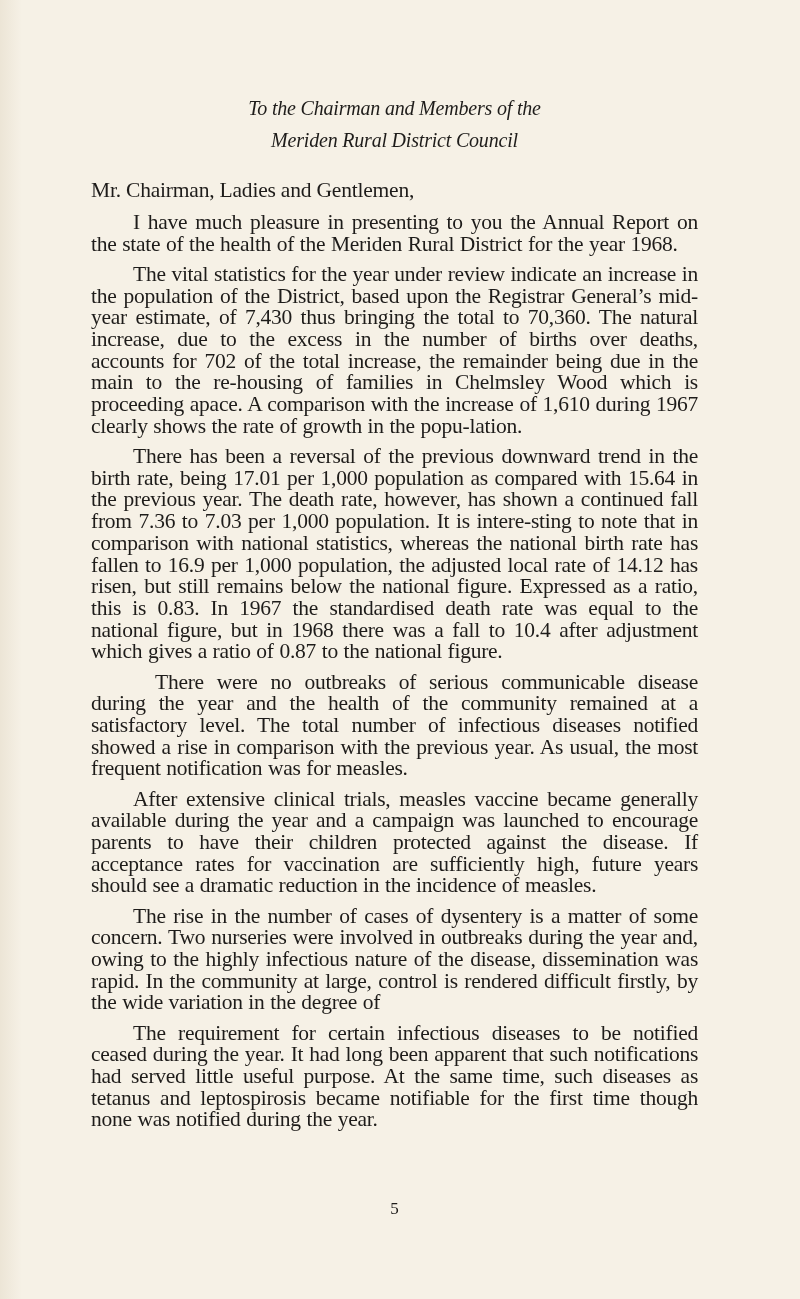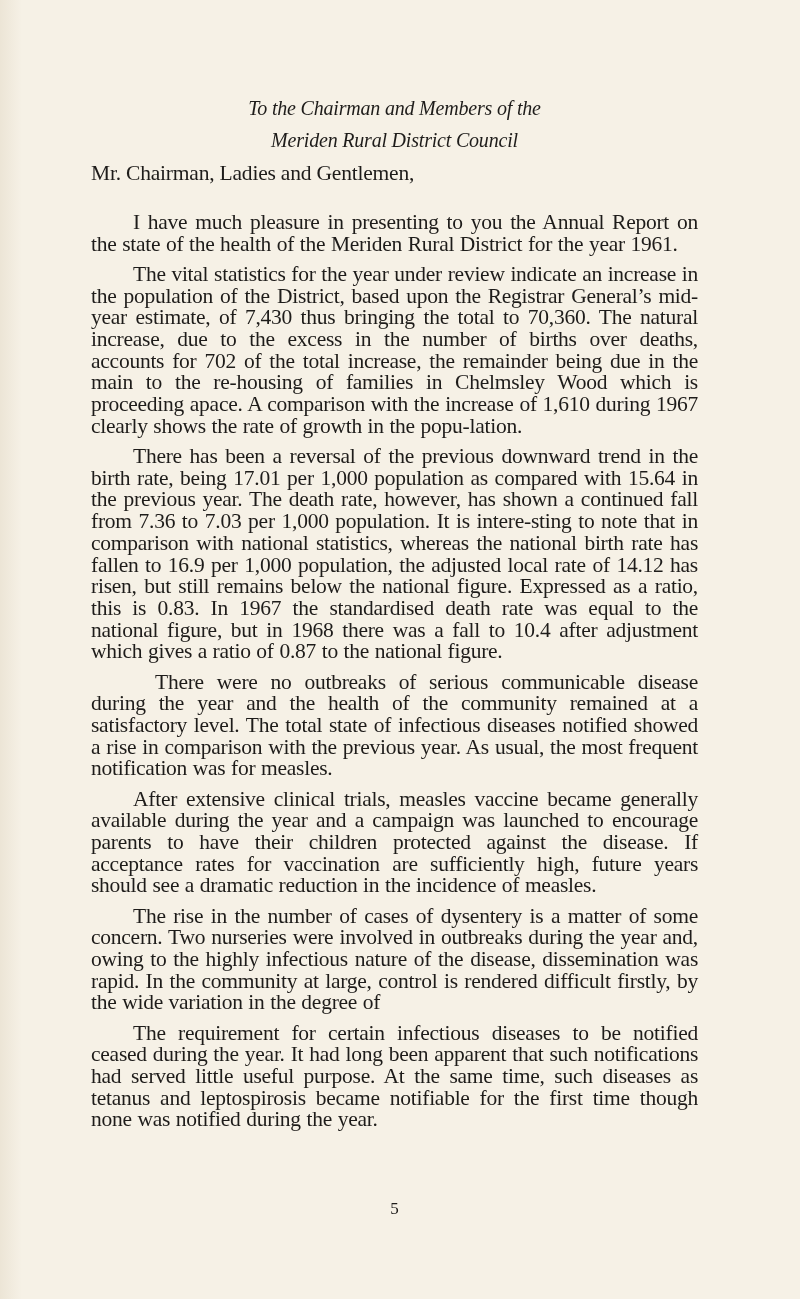--- a/index.html
+++ b/index.html
@@ -33,21 +33,21 @@
       left: 0;
       width: 607px;
       text-align: center;
       font-style: italic;
       font-size: 20px;
       line-height: 32px;
       letter-spacing: -0.2px;
     }
     .greeting {
       position: absolute;
-      top: 158px;
+      top: 175px;
       left: 0;
       font-size: 21.5px;
       line-height: 30px;
       letter-spacing: -0.2px;
     }
     .body-text {
       position: absolute;
       top: 212px;
       left: 0;
       width: 607px;
@@ -78,23 +78,23 @@
 
 <div class="page">
   <div class="salutation-block">
     <div>To the Chairman and Members of the</div>
     <div>Meriden Rural District Council</div>
   </div>
 
   <div class="greeting">Mr. Chairman, Ladies and Gentlemen,</div>
 
   <div class="body-text">
-    <p class="para">I have much pleasure in presenting to you the Annual Report on the state of the health of the Meriden Rural District for the year 1961.</p>
+    <p class="para">I have much pleasure in presenting to you the Annual Report on the state of the health of the Meriden Rural District for the year 1968.</p>
     <p class="para">The vital statistics for the year under review indicate an increase in the population of the District, based upon the Registrar General’s mid-year estimate, of 7,430 thus bringing the total to 70,360.  The natural increase, due to the excess in the number of births over deaths, accounts for 702 of the total increase, the remainder being due in the main to the re-housing of families in Chelmsley Wood which is proceeding apace. A comparison with the increase of 1,610 during 1967 clearly shows the rate of growth in the popu-lation.</p>
     <p class="para">There has been a reversal of the previous downward trend in the birth rate, being 17.01 per 1,000 population as compared with 15.64 in the previous year.  The death rate, however, has shown a continued fall from 7.36 to 7.03 per 1,000 population.  It is intere-sting to note that in comparison with national statistics, whereas the national birth rate has fallen to 16.9 per 1,000 population, the adjusted local rate of 14.12 has risen, but still remains below the national figure.  Expressed as a ratio, this is 0.83.  In 1967 the standardised death rate was equal to the national figure, but in 1968 there was a fall to 10.4 after adjustment which gives a ratio of 0.87 to the national figure.</p>
-    <p class="para wide-indent">There were no outbreaks of serious communicable disease during the year and the health of the community remained at a satisfactory level.  The total state of infectious diseases notified showed a rise in comparison with the previous year.  As usual, the most frequent notification was for measles.</p>
+    <p class="para wide-indent">There were no outbreaks of serious communicable disease during the year and the health of the community remained at a satisfactory level.  The total number of infectious diseases notified showed a rise in comparison with the previous year.  As usual, the most frequent notification was for measles.</p>
     <p class="para">After extensive clinical trials, measles vaccine became generally available during the year and a campaign was launched to encourage parents to have their children protected against the disease.  If acceptance rates for vaccination are sufficiently high, future years should see a dramatic reduction in the incidence of measles.</p>
     <p class="para">The rise in the number of cases of dysentery is a matter of some concern.  Two nurseries were involved in outbreaks during the year and, owing to the highly infectious nature of the disease, dissemination was rapid.  In the community at large, control is rendered difficult firstly, by the wide variation in the degree of</p>
     <p class="para">The requirement for certain infectious diseases to be notified ceased during the year. It had long been apparent that such notifications had served little useful purpose.  At the same time, such diseases as tetanus and leptospirosis became notifiable for the first time though none was notified during the year.</p>
   </div>
 
   <div class="page-number">5</div>
 </div>
 
 </body></html>

